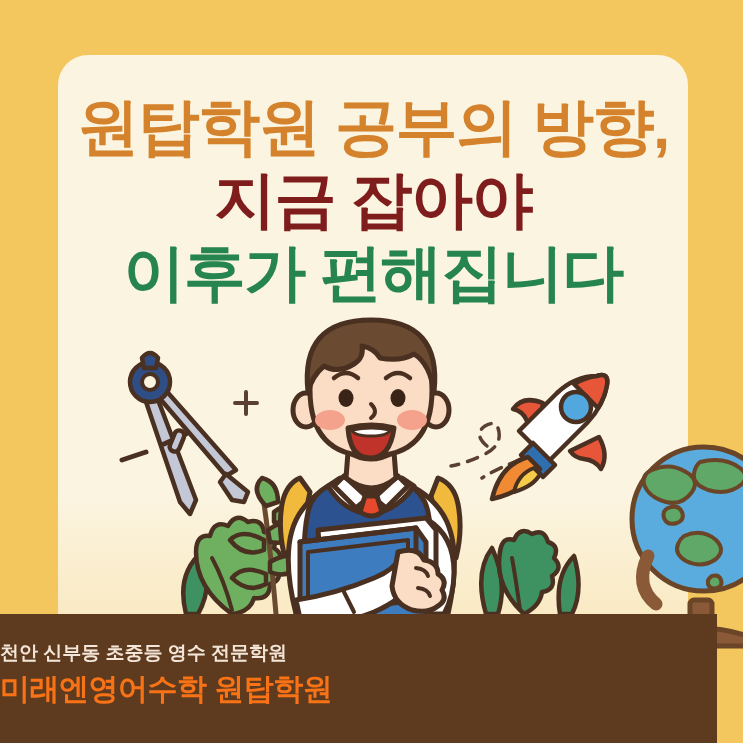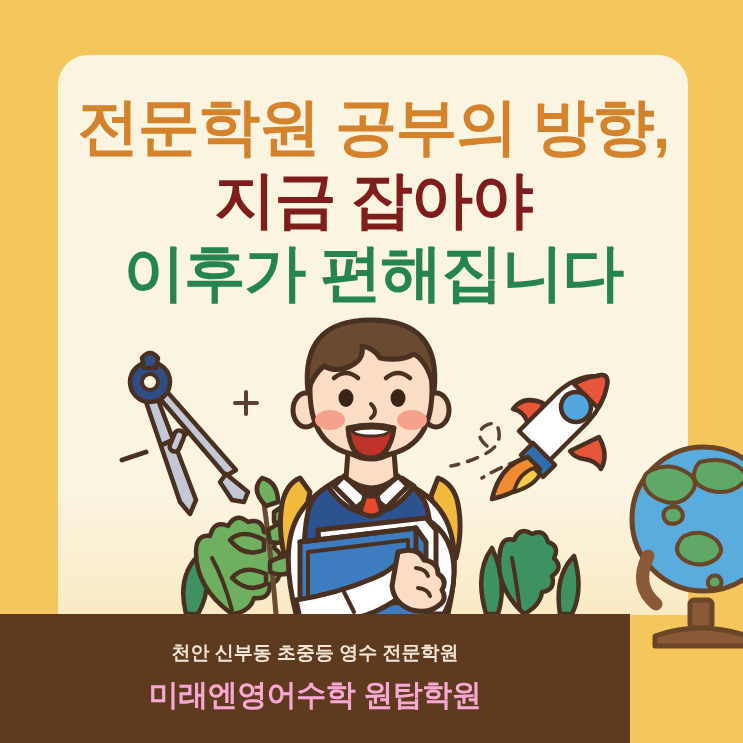--- a/index.html
+++ b/index.html
@@ -60,39 +60,39 @@
   }
   .hl-1 { color: #D4822B; }
   .hl-2 { color: #7f1d1d; }
   .hl-3 { color: #26844F; margin-bottom: 8px; }
 
   
   .banner {
     position: absolute;
     left: 0;
     bottom: 0;
-    width: 630px;
+    width: 717px;
     height: 129px;
     background: #5E3A1E;
     z-index: 30;
-    text-align: center;
+    text-align: left;
   }
   .banner-sub {
     color: #F3E6D8;
     font-size: 19px;
     font-weight: 700;
     letter-spacing: 0px;
     margin-top: 26px;
   }
   .banner-title {
-    color: #f9a8d4;
+    color: #f97316;
     font-size: 30px;
     font-weight: 800;
     letter-spacing: -0.5px;
-    margin-top: 9px;
+    margin-top: 3px;
   }
 
   
   .art {
     position: absolute;
     left: 0; top: 0;
     width: 743px; height: 743px;
     z-index: 5;
   }
   .art-clip {
@@ -258,21 +258,21 @@
           <path d="M398 552 q20 -6 26 8 q14 2 14 14 q10 6 4 16 q6 10 -4 16 q-10 8 -26 4 q-18 -6 -20 -24 z" fill="#FBDCC4"></path>
           <path d="M416 568 q10 1 12 8" fill="none" stroke-width="4"></path>
           <path d="M418 588 q10 1 12 8" fill="none" stroke-width="4"></path>
         </g>
 
       </g>
     </svg>
   </div>
 
   <div class="headline">
-    <span class="hl-line hl-1">전문학원 공부의 방향,</span>
+    <span class="hl-line hl-1">원탑학원 공부의 방향,</span>
     <span class="hl-line hl-2">지금 잡아야</span>
     <span class="hl-line hl-3">이후가 편해집니다</span>
   </div>
 
   <div class="banner">
     <div class="banner-sub">천안 신부동 초중등 영수 전문학원</div>
     <div class="banner-title">미래엔영어수학 원탑학원</div>
   </div>
 
 </div>

